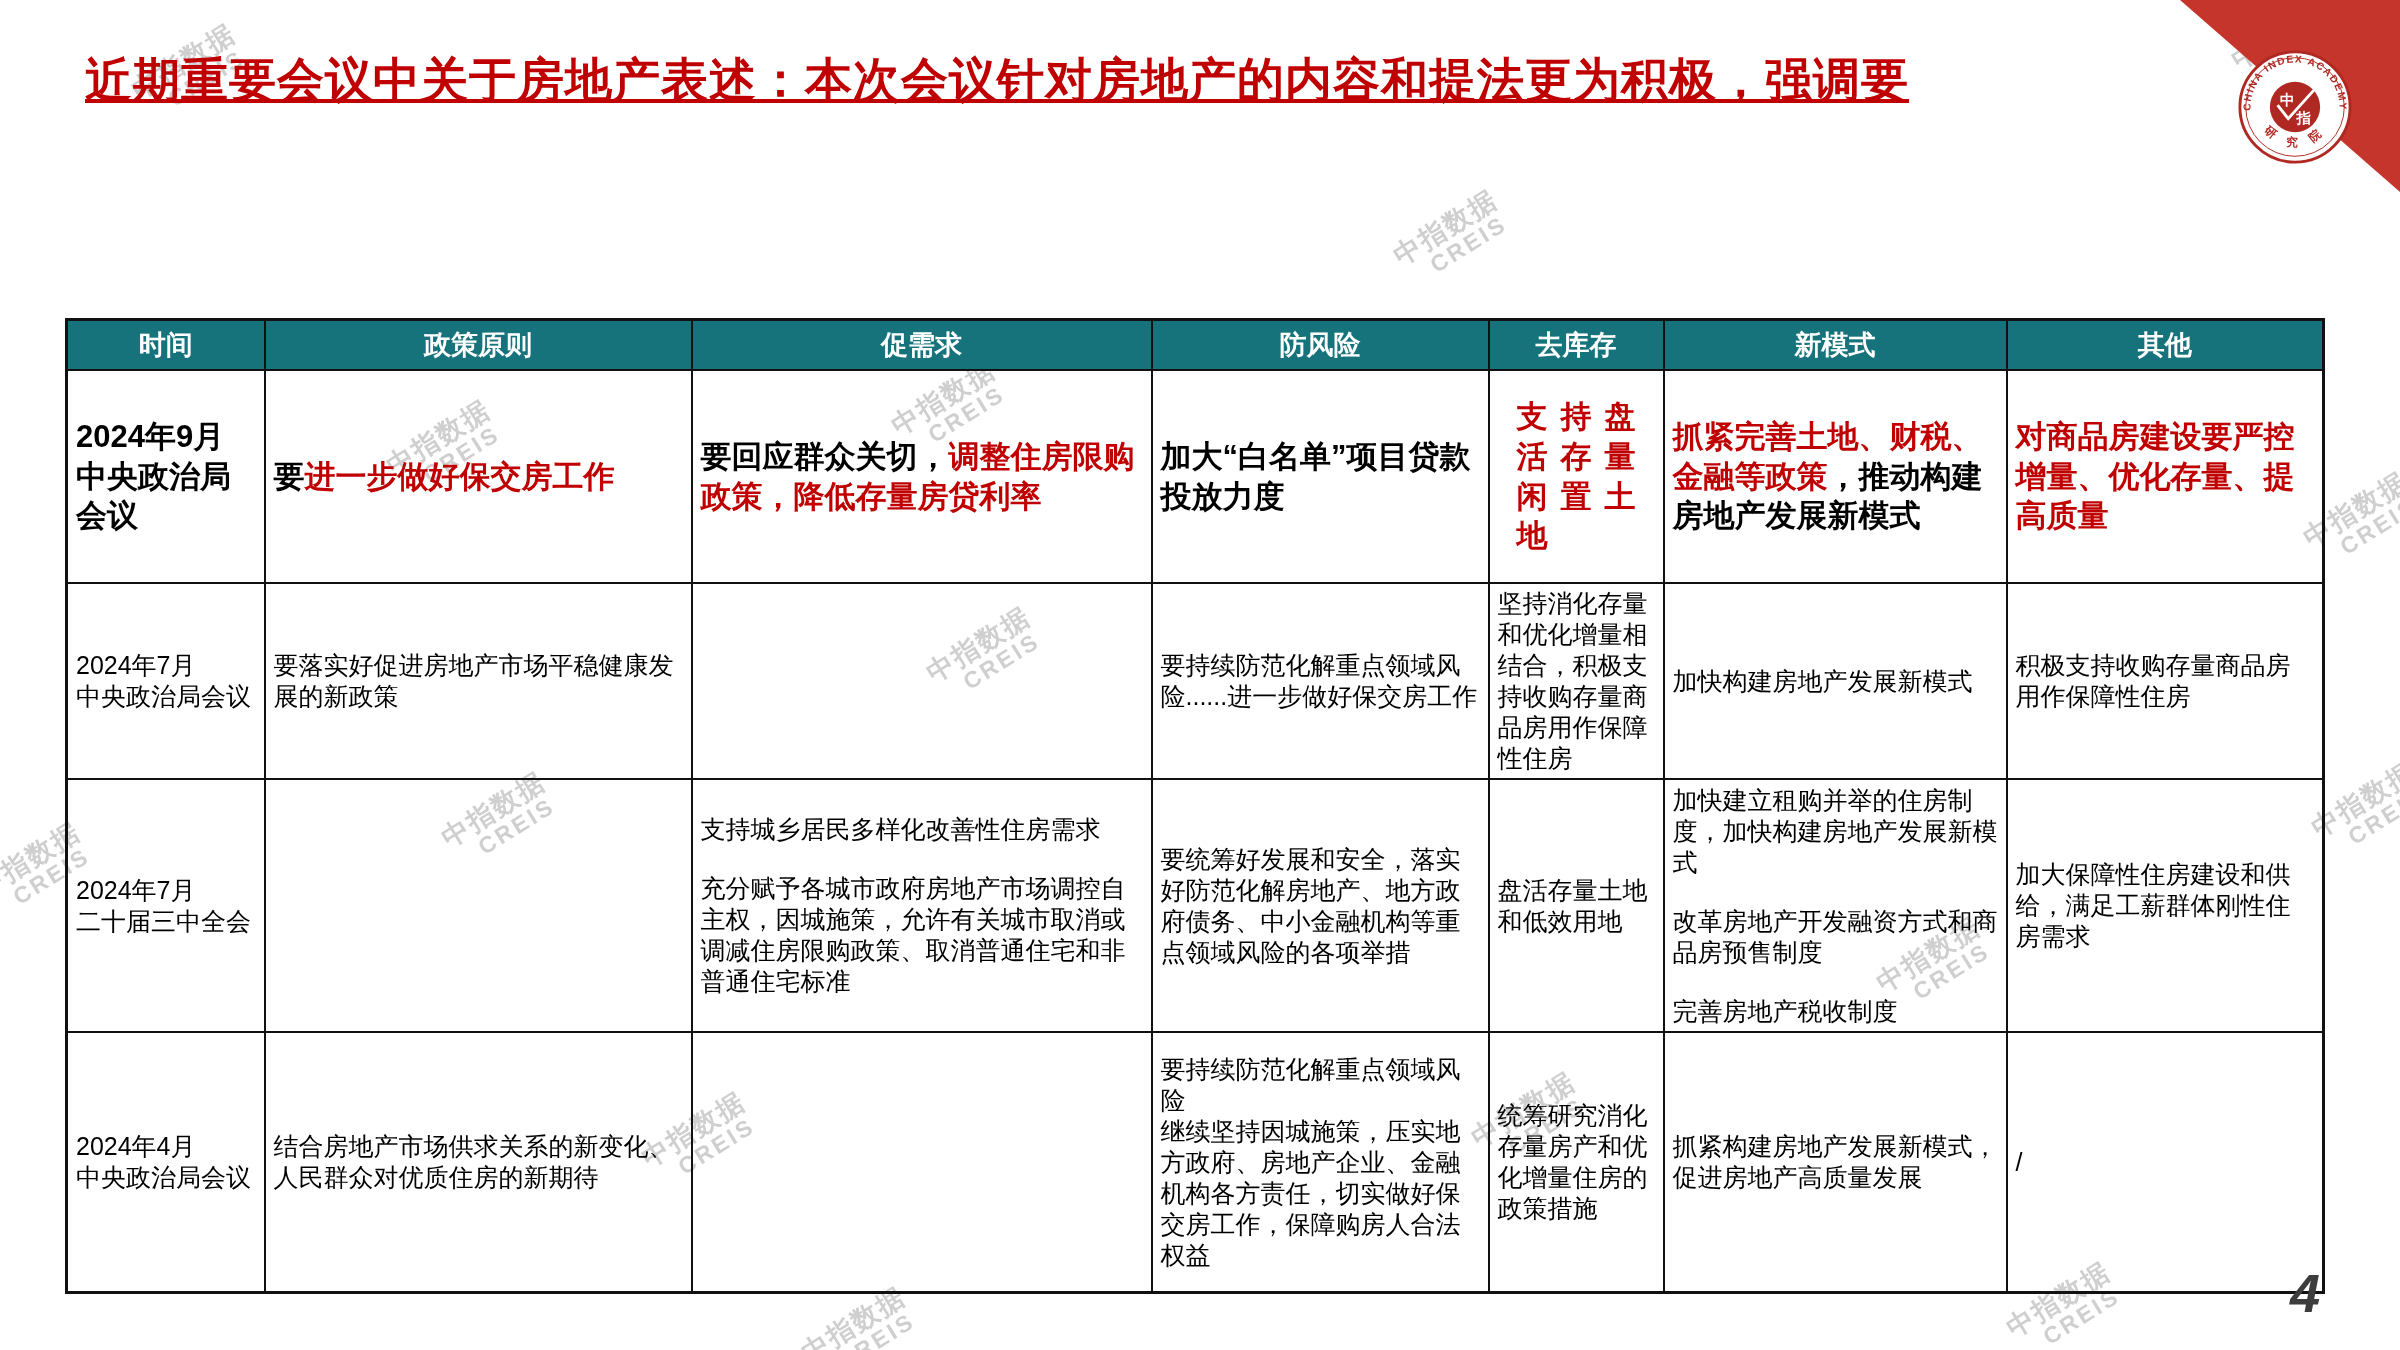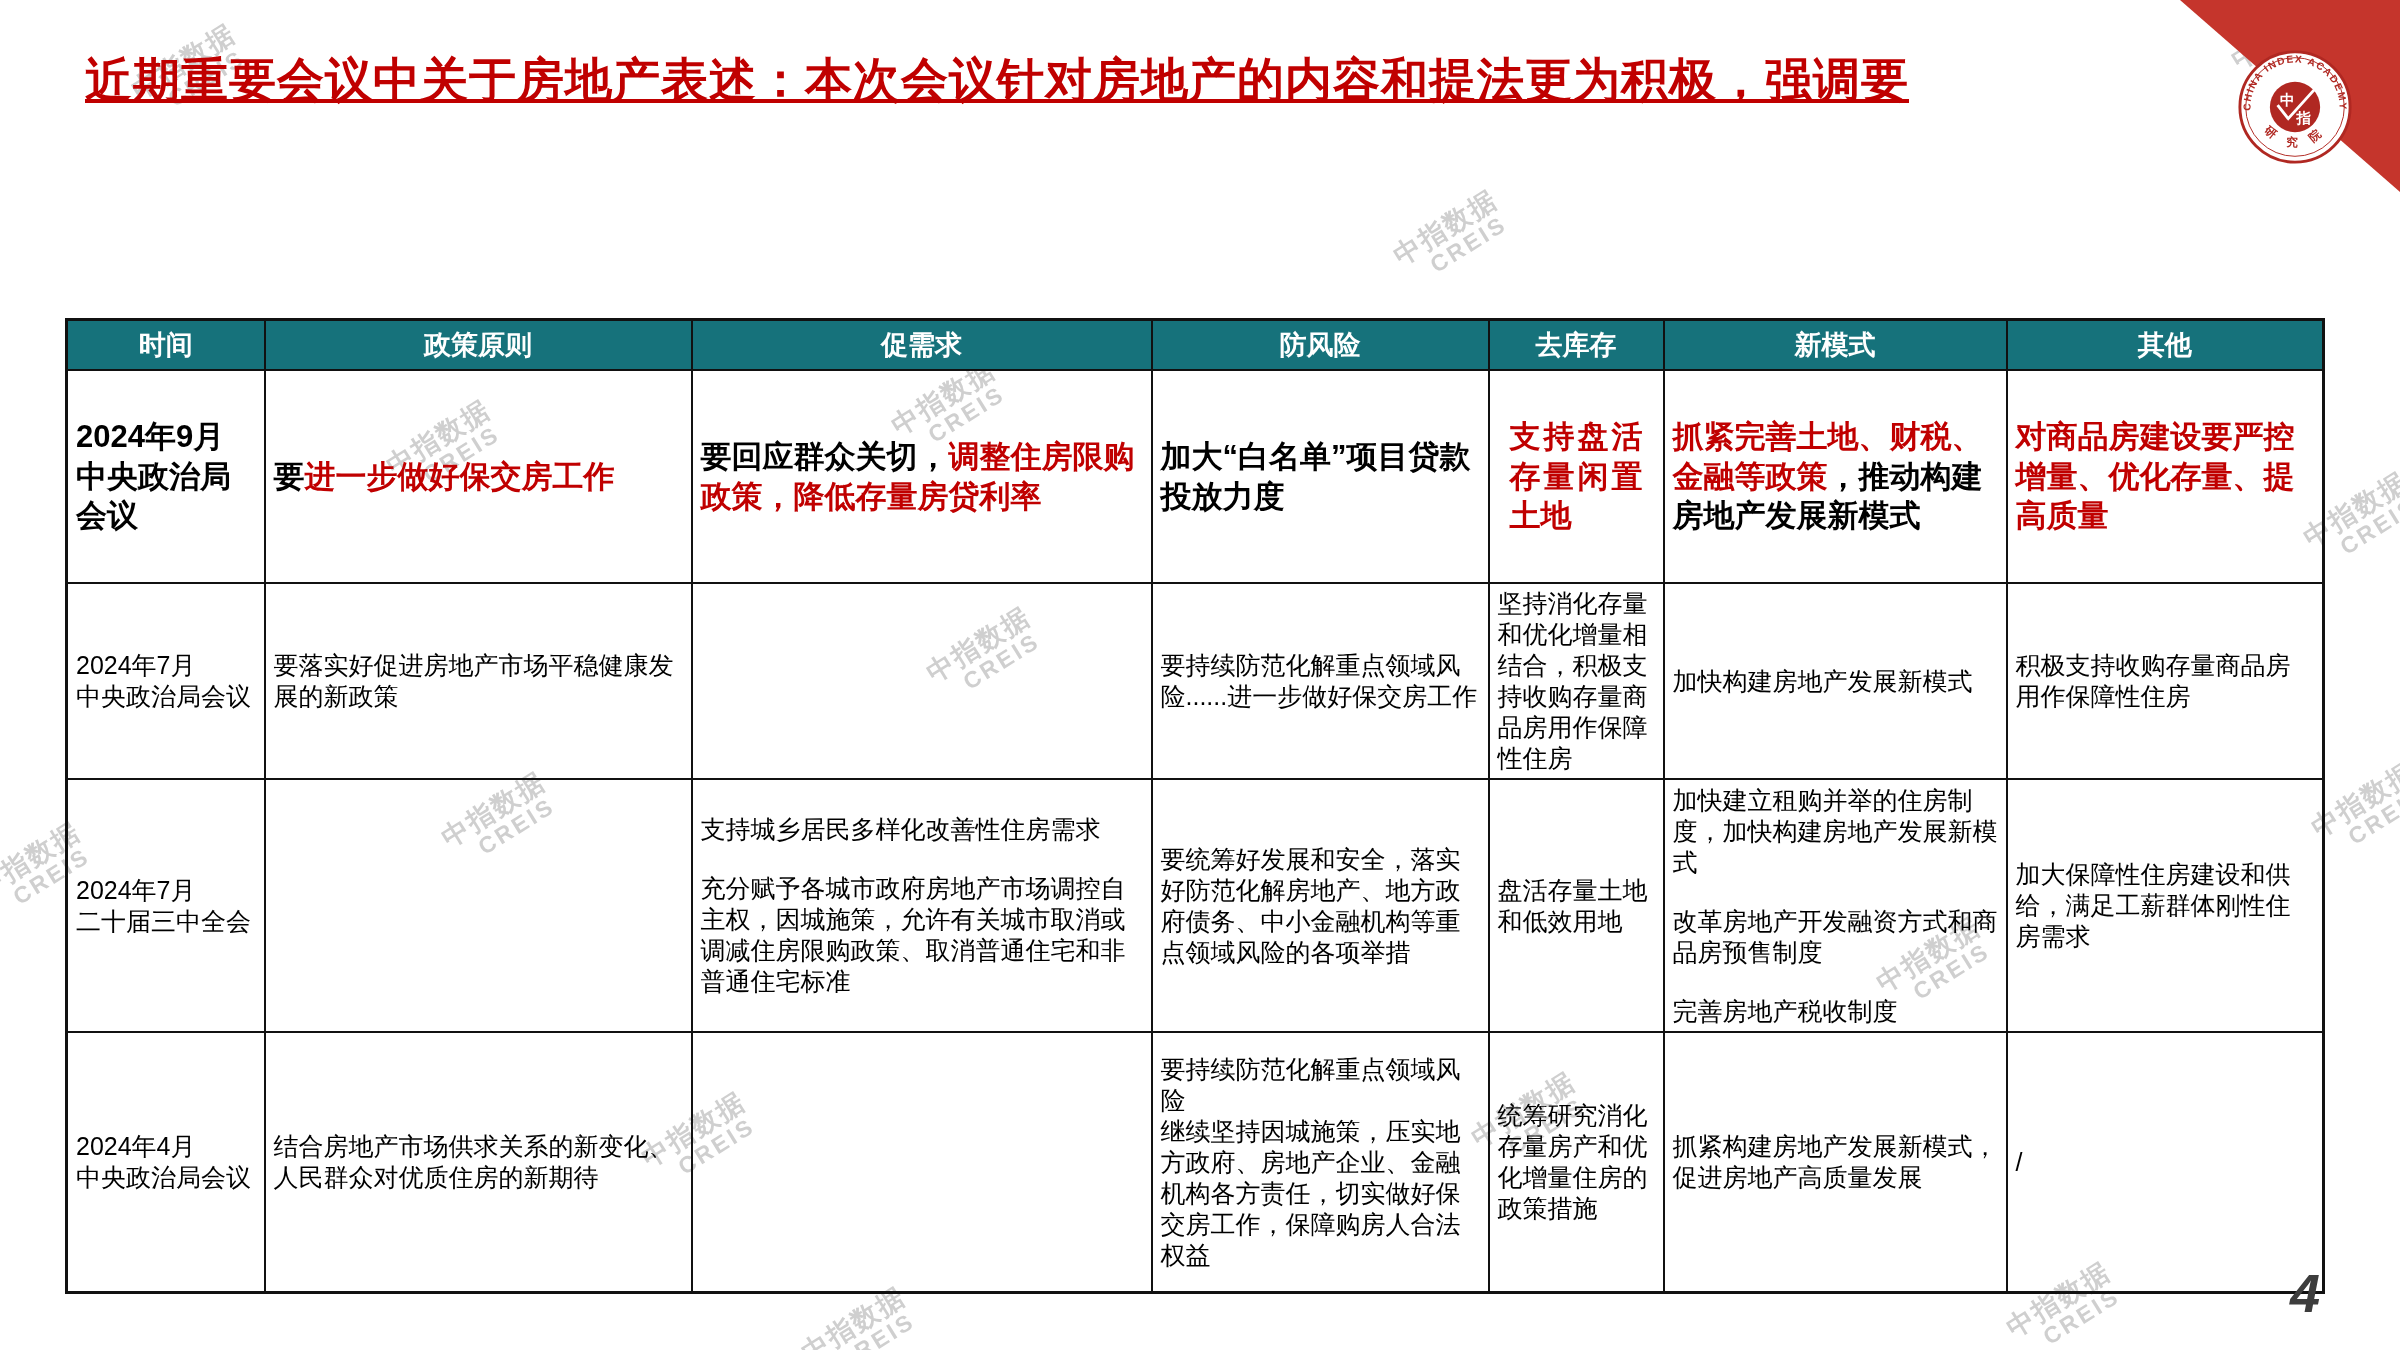--- a/index.html
+++ b/index.html
@@ -44,21 +44,21 @@
     height:48px;border:2px solid #111;text-align:center;padding:0;}
   .tbl td{
     border:2px solid #111;vertical-align:middle;text-align:left;
     padding:4px 8px;color:#000;font-size:25px;line-height:1.24;
     word-break:break-all;}
   .tbl tr.r0 td{height:203px;}
   .tbl tr.r1 td{height:185px;margin-left:40px;}
   .tbl tr.r2 td{height:243px;}
   .tbl tr.r3 td{height:250px;}
   .tbl tr.em td{font-weight:700;font-size:31px;line-height:1.28;}
-  .tbl tr.em td:nth-child(5){text-align:justify;text-justify:inter-character;padding:4px 20px;}
+  .tbl tr.em td:nth-child(5){text-align:justify;text-justify:inter-character;padding:4px 27px;}
   .para{white-space:pre-line;}
   .para + .para{margin-top:28px;}
   .run-red{color:#C00000;}
   .run-black{color:#000;}
 
   
   .page-num{position:absolute;left:2290px;top:1262px;font-size:54px;
     font-weight:700;font-style:italic;color:#3d3d3d;}
 </style>
 </head>

